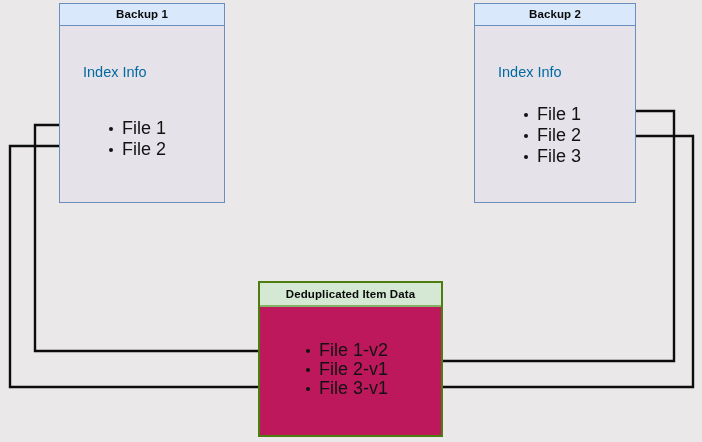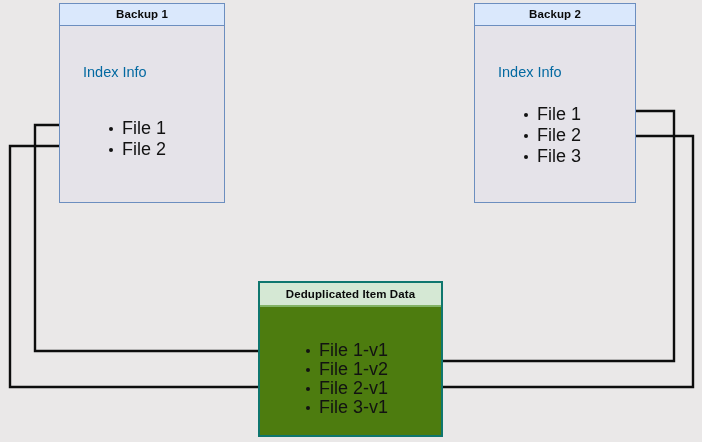--- a/index.html
+++ b/index.html
@@ -56,22 +56,22 @@
     border: 1px solid #6c8ebf;
     background: #e5e3e9;
   }
   .box.blue .box-header {
     background: #dae8fc;
     border-bottom: 1px solid #6c8ebf;
   }
 
   
   .box.green {
-    border: 2px solid #0f766e;
-    background: #4d7c0f;
+    border: 2px solid #4d7c0f;
+    background: #be185d;
   }
   .box.green .box-header {
     background: #d5e8d4;
     border-bottom: 2px solid #82b366;
     height: 24px;
     line-height: 22px;
   }
   .box.green .box-body {
     height: calc(100% - 24px);
   }
@@ -161,23 +161,20 @@
         </li>
       </ul>
     </div>
   </div>
 
   <div class="box green" style="left:258px; top:281px; width:185px; height:156px;">
     <div class="box-header">Deduplicated Item Data</div>
     <div class="box-body">
       <ul class="bullets" style="left:44px; top:34px;">
         <li style="height:19px; line-height:19px;">
-          <span>File 1-v1</span>
-        </li>
-        <li style="height:19px; line-height:19px;">
           <span>File 1-v2</span>
         </li>
         <li style="height:19px; line-height:19px;text-align:center;">
           <span>File 2-v1</span>
         </li>
         <li style="height:19px; line-height:19px;">
           <span>File 3-v1</span>
         </li>
       </ul>
     </div>

